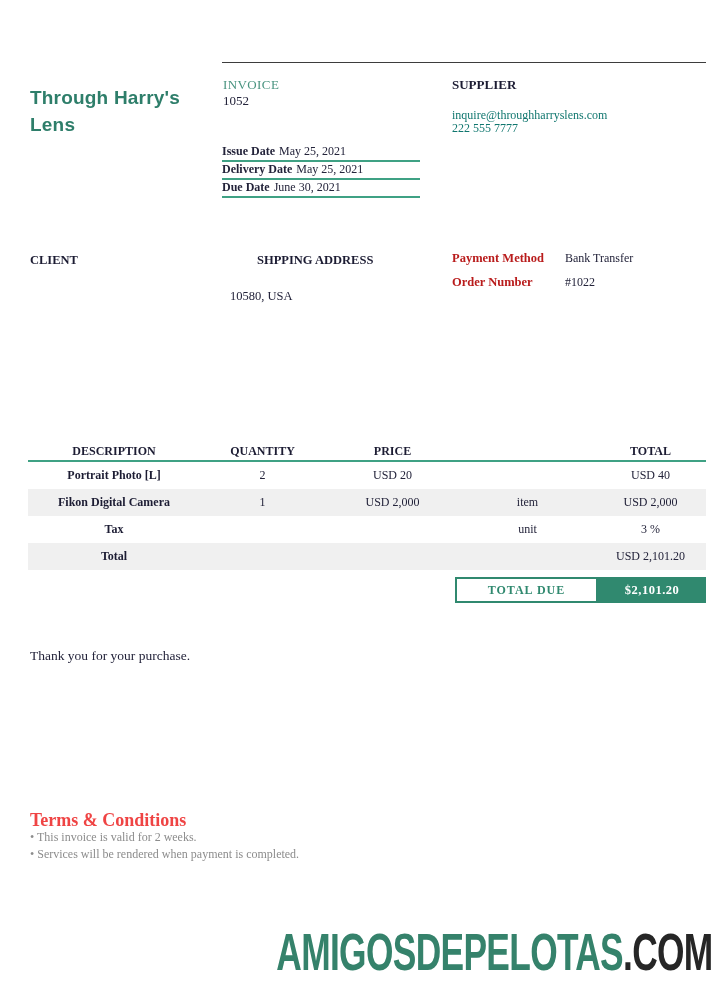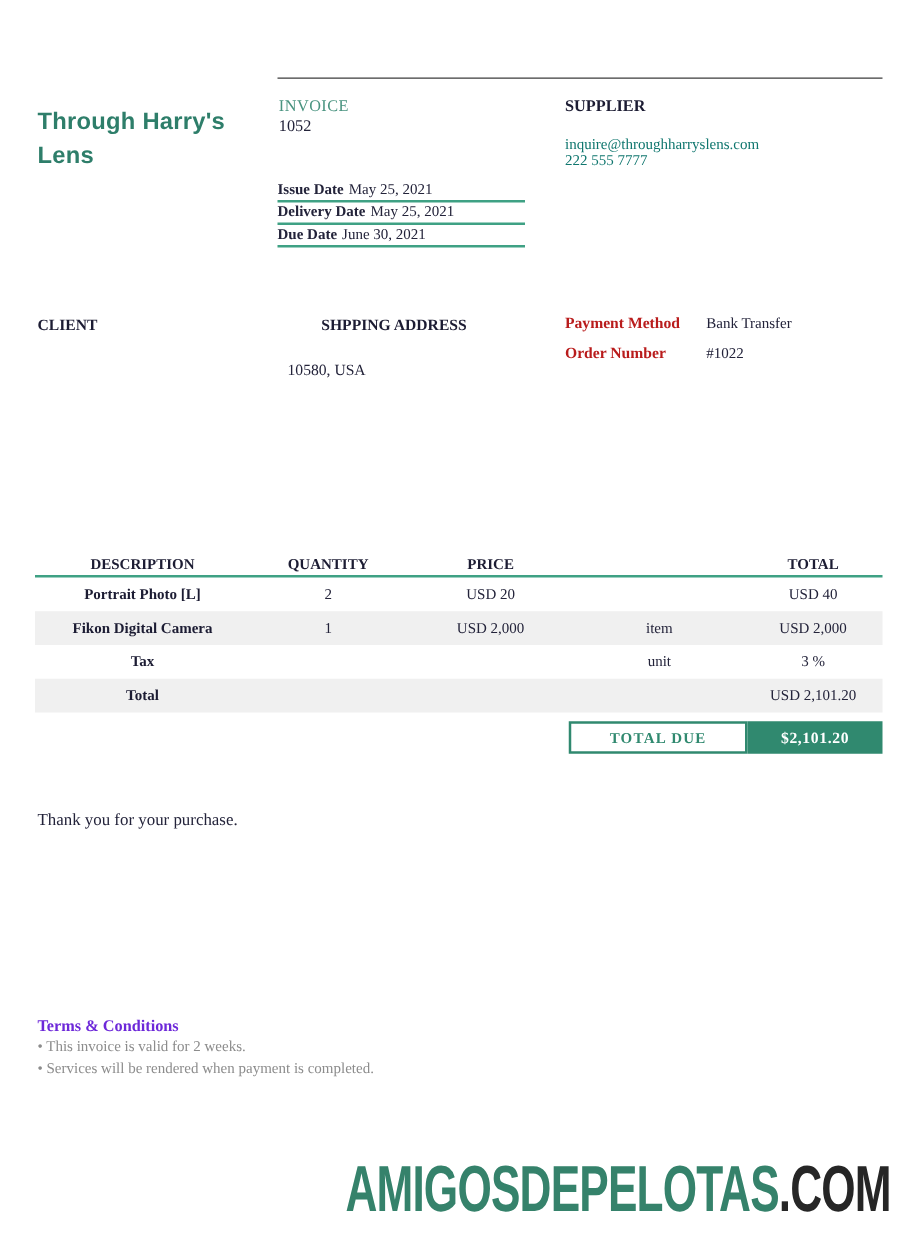--- a/index.html
+++ b/index.html
@@ -58,21 +58,21 @@
   }
   .ad-value {
     box-sizing:border-box; width:108px; height:26px; background:#30896f;
     color:#ffffff; font-weight:bold; font-size:12.5px; letter-spacing:0.5px;
     display:flex; align-items:center; justify-content:center;text-align:right;
   }
 
   .thank-you { position:absolute; left:30px; top:648px; font-size:13.5px; color:#23233a; }
 
   .terms { position:absolute; left:30px; top:812px; color:#8c8c8c; font-size:12px; line-height:17px; }
-  .terms-title { font-weight:bold; font-size:13px; color:#6d28d9; }
+  .terms-title { font-weight:bold; font-size:18px; color:#ef4444; }
 
   .footer-brand {
     position:absolute; right:7px; top:926px;
     font-family:"Liberation Sans", sans-serif; font-weight:bold;
     font-size:52px; line-height:52px; letter-spacing:-1px; white-space:nowrap;
     transform:scaleX(0.68); transform-origin:100% 50%;
   }
   .fb-green { color:#35826b; }
   .fb-dark { color:#262626; }
 </style>

